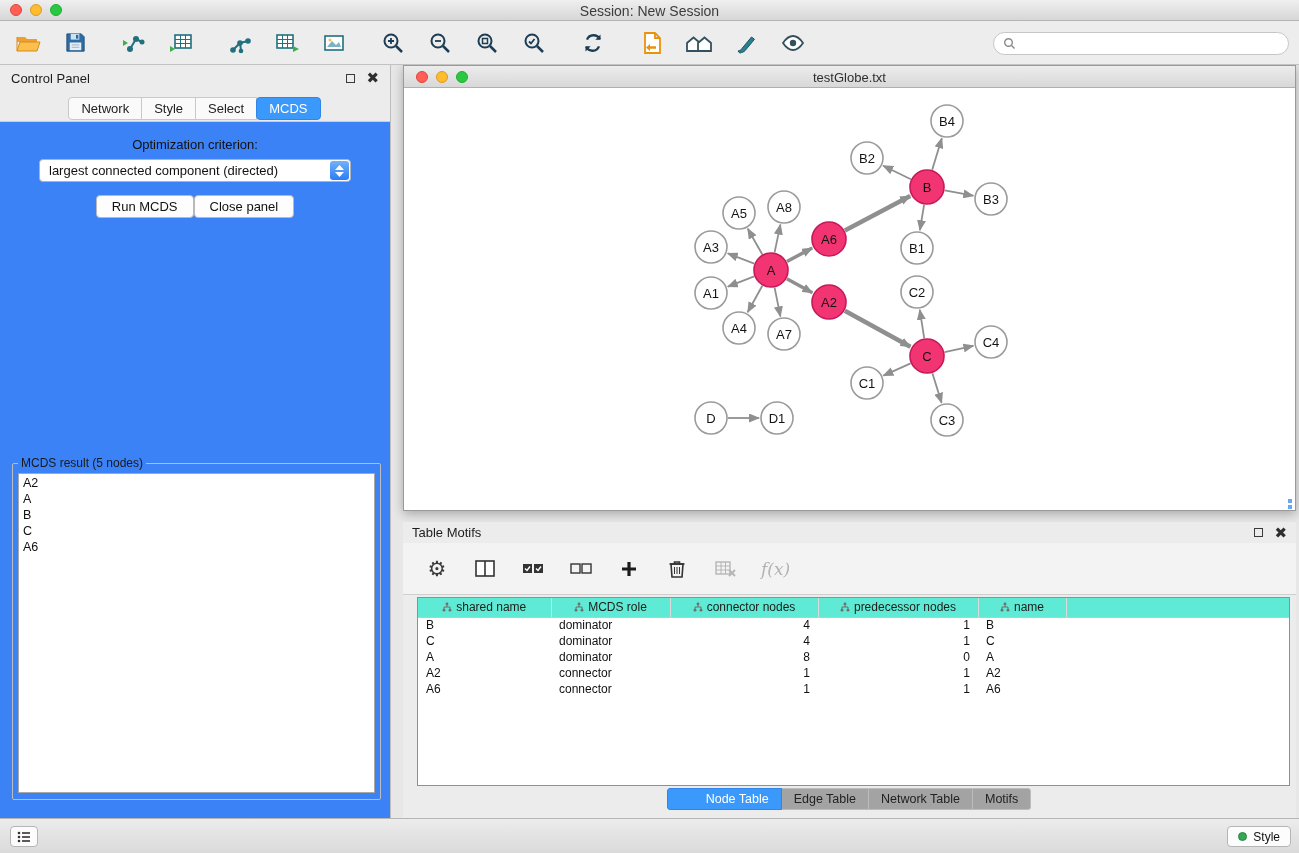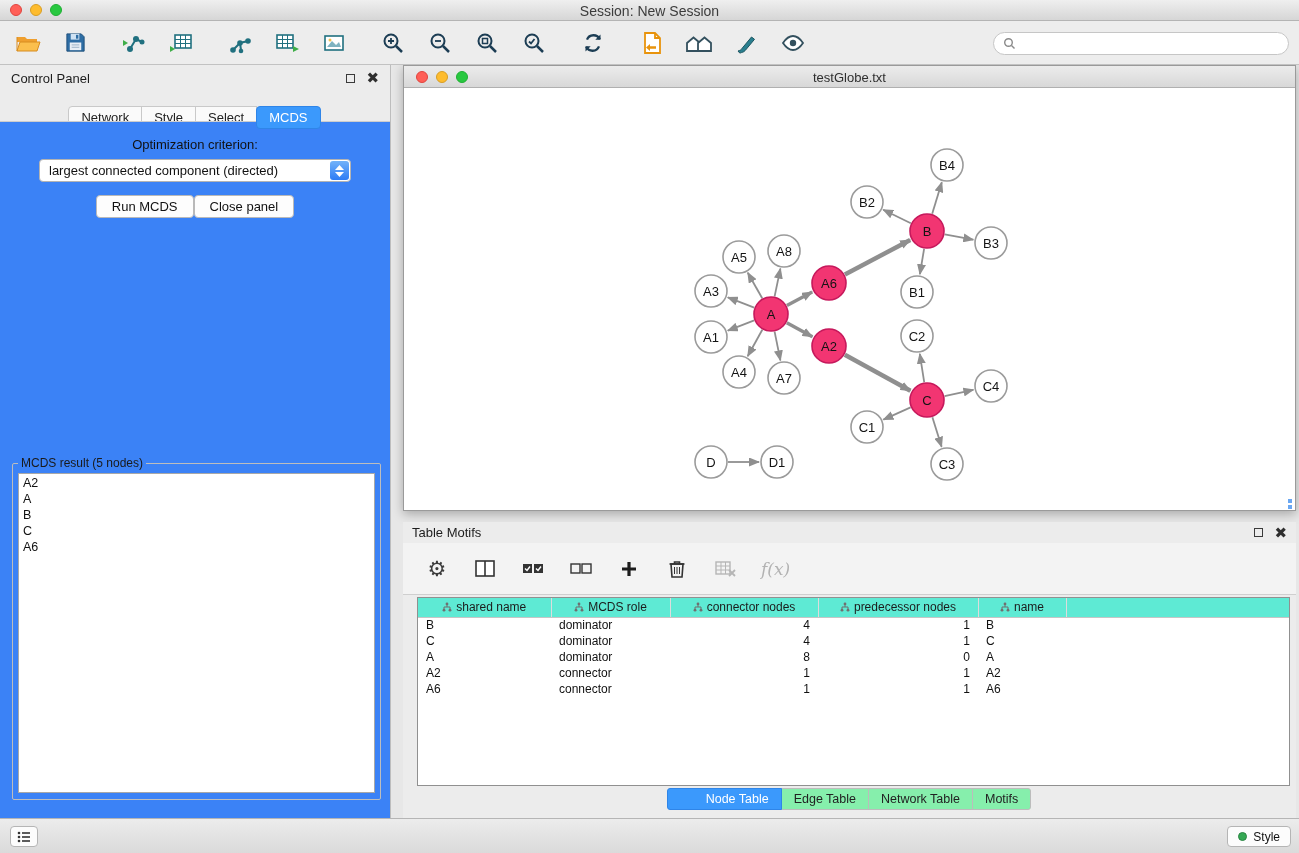--- a/index.html
+++ b/index.html
@@ -22,21 +22,21 @@
   .tb-btn{width:32px;height:34px;display:flex;align-items:center;justify-content:center;cursor:default;}
   .searchbox{position:absolute;right:10px;top:11px;width:296px;height:23px;background:#fff;border:1px solid #c6c6c6;border-radius:12px;display:flex;align-items:center;padding:0 9px;gap:5px;}
   .searchbox input{flex:1;border:none;outline:none;font-size:13px;background:transparent;font-family:inherit;}
 
   
   .control-panel{position:absolute;left:0;top:65px;width:391px;height:753px;background:#ececec;border-right:1px solid #bdbdbd;}
   .panel-header{height:26px;display:flex;align-items:center;padding:0 11px;font-size:13px;color:#1d1d1d;}
   .ph-icons{margin-left:auto;display:flex;gap:11px;align-items:center;}
   .float-icon{width:9px;height:9px;border:1.5px solid #3a3a3a;display:inline-block;}
   .close-icon{font-size:15px;font-weight:bold;color:#2e2e2e;line-height:10px;}
-  .cp-tabs{display:flex;justify-content:center;margin-top:14px;height:24px;align-items:center;}
+  .cp-tabs{display:flex;justify-content:center;margin-top:5px;height:24px;align-items:center;}
   .tab{font-size:13px;padding:3px 12px;border:1px solid #c9c9c9;background:#fafafa;margin-left:-1px;color:#222;cursor:default;}
   .tab:first-child{border-radius:4px 0 0 4px;}
   .tab.active{background:#3b99fc;border-color:#2f85e8;color:#fff;border-radius:4px;position:relative;z-index:2;}
   .cp-content{position:absolute;left:0;right:0;top:56px;bottom:0;border-top:1px solid #cdcdcd;background:#3b82f6;}
   .opt-label{margin-top:15px;text-align:center;font-size:13px;color:#111;}
   .dropdown{margin:7px auto 0;width:312px;height:23px;background:#fff;border:1px solid #b3b3b3;border-radius:4px;display:flex;align-items:center;position:relative;padding-left:9px;font-size:13px;color:#111;cursor:default;}
   .dd-stepper{position:absolute;right:1px;top:1px;bottom:1px;width:19px;border-radius:3px;background:linear-gradient(#72b2f9,#2d7cf5);display:flex;flex-direction:column;align-items:center;justify-content:center;gap:2px;}
   .btn-row{margin-top:13px;display:flex;justify-content:center;}
   .btn{font-size:13px;padding:3px 15px;background:#fdfdfd;border:1px solid #b9b9b9;border-radius:4px;color:#111;cursor:default;}
   .result-fieldset{position:absolute;left:12px;right:9px;top:334px;bottom:18px;border:1px solid #bdbdbd;border-radius:2px;padding:3px 5px 6px;}
@@ -44,38 +44,38 @@
   .result-list{width:100%;height:100%;background:#fff;border:1px solid #a8a8a8;overflow:hidden;font-size:12.5px;line-height:16px;padding:1px 4px;color:#111;}
 
   
   .right-area{position:absolute;left:391px;top:65px;right:0;bottom:35px;background:#e7e7e7;}
 
   
   .network-window{position:absolute;left:12px;top:0;width:893px;height:446px;background:#fff;border:1px solid #9a9a9a;box-shadow:0 3px 10px rgba(0,0,0,.28);}
   .nw-titlebar{height:22px;background:linear-gradient(#ececec,#d8d8d8);border-bottom:1px solid #b0b0b0;position:relative;}
   .nw-titlebar .traffic{top:5px;left:12px;}
   .nw-title{position:absolute;left:0;right:0;top:4px;text-align:center;font-size:13px;color:#2e2e2e;}
-  .nw-content{position:absolute;left:0;top:22px;right:0;bottom:0;background:#fff;overflow:hidden;margin-top:44px;}
+  .nw-content{position:absolute;left:0;top:22px;right:0;bottom:0;background:#fff;overflow:hidden;}
   .nw-content svg{display:block;}
   .nw-grip{position:absolute;right:1px;bottom:1px;width:6px;height:10px;}
   .nw-grip i{display:block;width:4px;height:4px;background:#6aa7f2;margin-bottom:2px;}
 
   
   .table-panel{position:absolute;left:12px;top:457px;width:893px;bottom:0;background:#ececec;}
   .tp-header{height:21px;display:flex;align-items:center;padding:0 9px;font-size:13px;color:#1d1d1d;}
   .tp-toolbar{position:absolute;left:0;right:0;top:21px;height:52px;background:#f3f3f3;border-bottom:1px solid #cfcfcf;display:flex;align-items:center;gap:24px;padding-left:22px;}
   .tp-tool{display:flex;align-items:center;justify-content:center;min-width:24px;height:30px;cursor:default;}
   .gear-glyph{font-size:21px;color:#3c3c3c;line-height:1;}
   .fx-label{font-family:"DejaVu Serif",serif;font-style:italic;font-size:17px;color:#b2b2b2;}
   .tp-table-wrap{position:absolute;left:14px;right:6px;top:75px;bottom:32px;background:#fff;border:1px solid #909090;overflow:hidden;}
   table{border-collapse:collapse;width:100%;font-size:12px;table-layout:fixed;}
   thead th{background:#5eead4;border-bottom:1px solid #c6c6c6;border-right:1px solid #dcdcdc;font-weight:normal;height:19px;padding:0 4px;white-space:nowrap;text-align:center;color:#1c1c1c;}
   tbody td{height:16px;padding:0 8px;white-space:nowrap;overflow:hidden;color:#111;}
   .tp-tabs{position:absolute;left:0;right:0;bottom:8px;display:flex;justify-content:center;}
-  .tp-tab{font-size:12.5px;padding:3px 12px;border:1px solid #bcbcbc;background:#86efac;margin-left:-1px;color:#222;cursor:default;}
+  .tp-tab{font-size:12.5px;padding:3px 12px;border:1px solid #bcbcbc;background:#a3a3a3;margin-left:-1px;color:#222;cursor:default;}
   .tp-tab:first-child{border-radius:3px 0 0 3px;}
   .tp-tab:last-child{border-radius:0 3px 3px 0;}
   .tp-tab.active{background:#3b99fc;border-color:#2f85e8;color:#fff;position:relative;z-index:2;padding-left:38px;}
 
   
   .statusbar{position:absolute;left:0;bottom:0;width:100%;height:35px;background:linear-gradient(#ececec,#dadada);border-top:1px solid #b5b5b5;}
   .sb-left-btn{position:absolute;left:10px;top:7px;width:28px;height:21px;background:#fcfcfc;border:1px solid #b5b5b5;border-radius:4px;display:flex;align-items:center;justify-content:center;}
   .memory-btn{position:absolute;right:8px;top:7px;height:21px;padding:0 10px;background:#fcfcfc;border:1px solid #b5b5b5;border-radius:4px;display:flex;align-items:center;gap:6px;font-size:12px;color:#111;}
   .mem-dot{width:9px;height:9px;border-radius:50%;background:#34a853;border:1px solid #2a8443;}
 </style>

